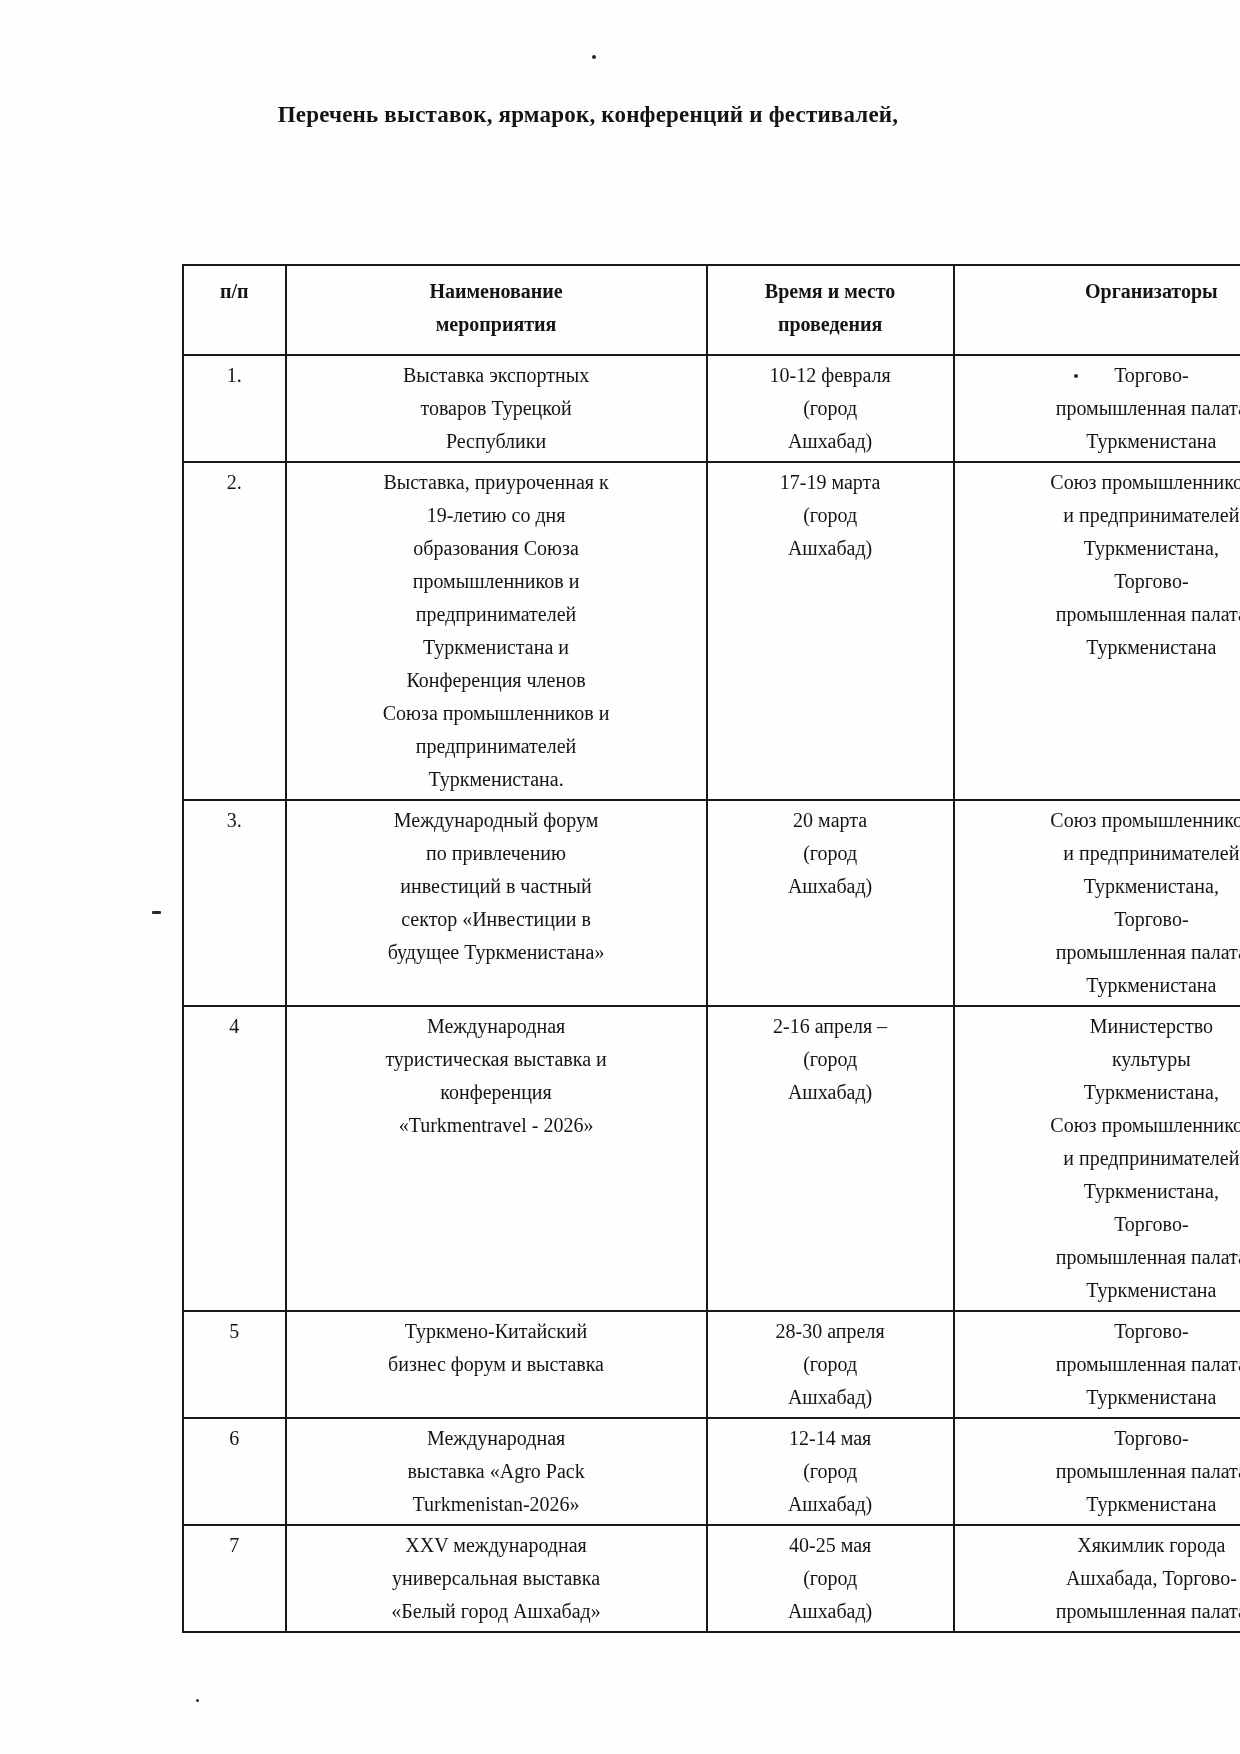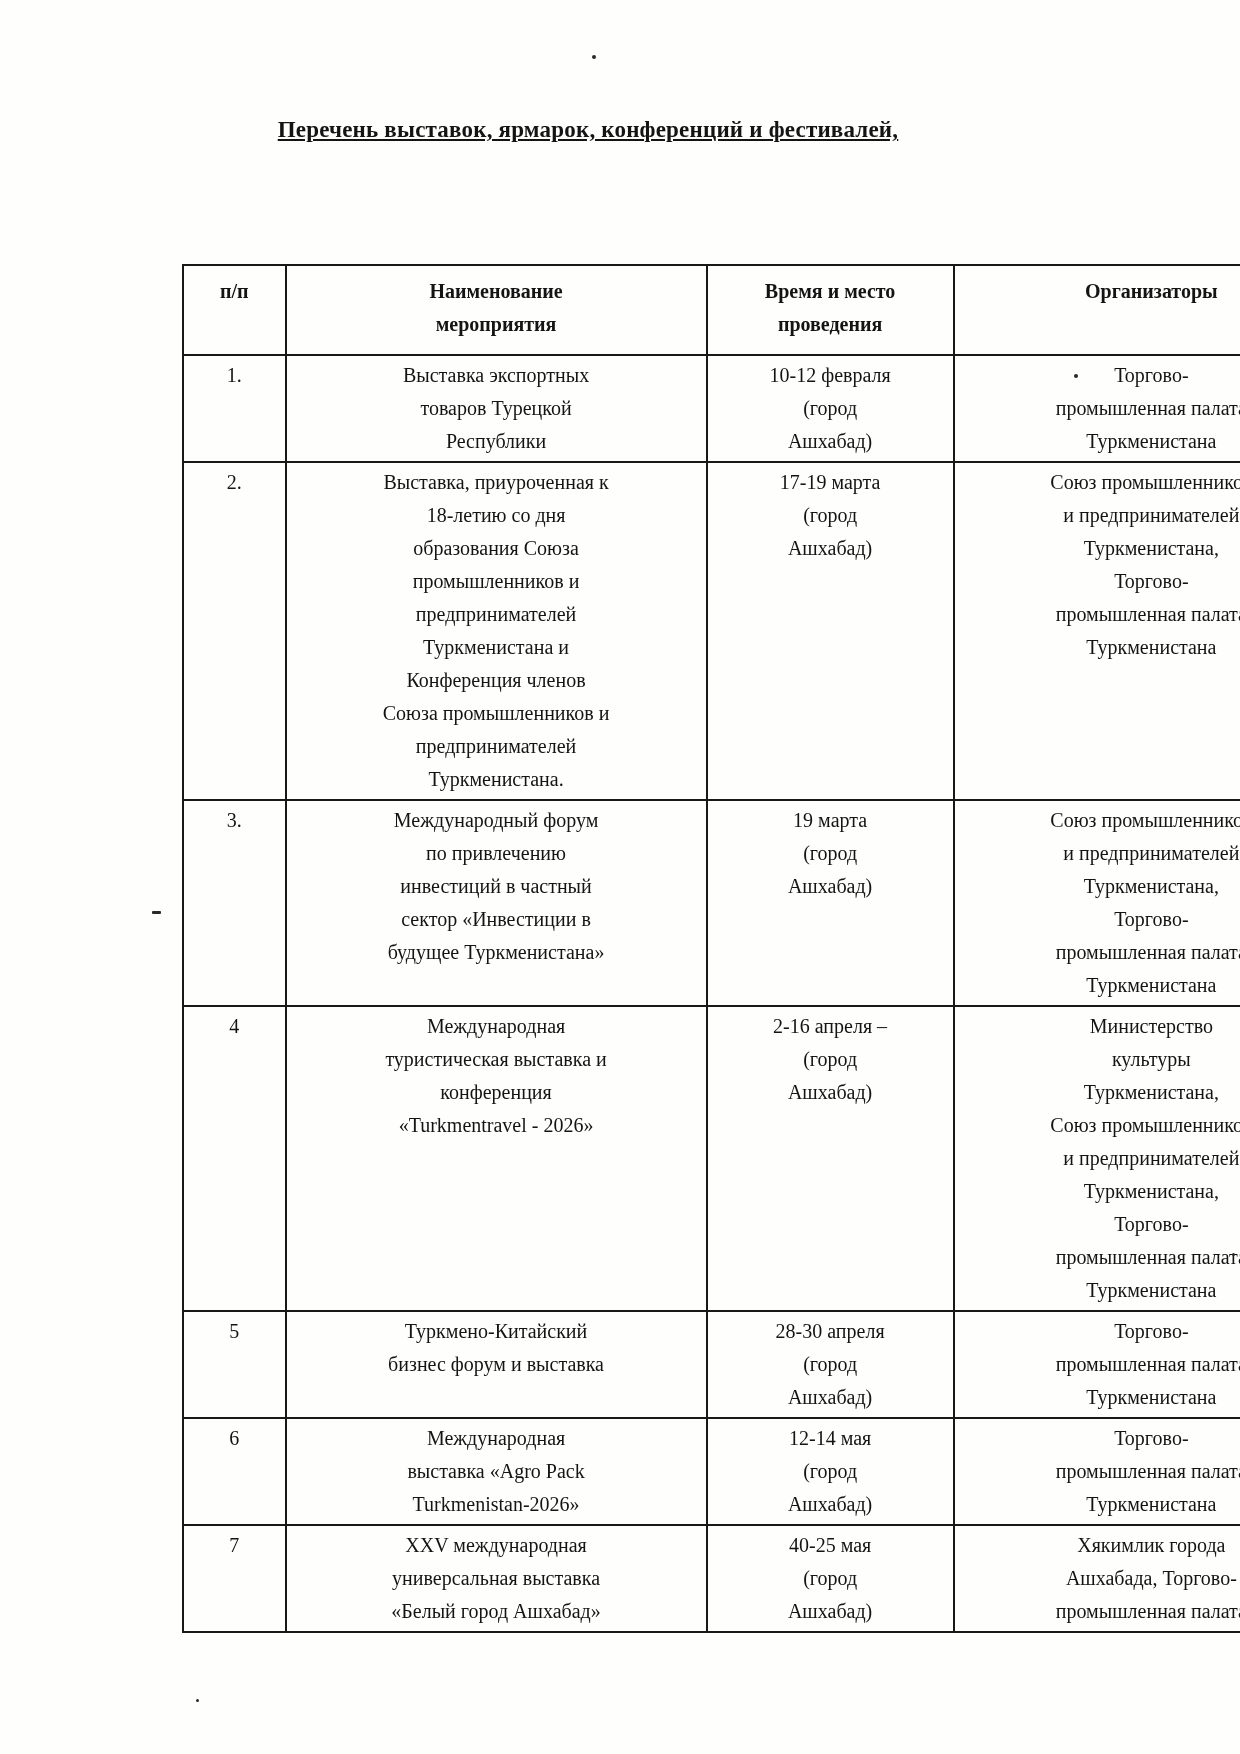--- a/index.html
+++ b/index.html
@@ -5,25 +5,24 @@
   html,body{margin:0;padding:0;background:#ffffff;}
   .page{
     position:relative;
     width:1240px;height:1754px;
     background:#fefefd;
     font-family:"Liberation Serif", serif;
     color:#141414;
     overflow:hidden;
   }
   .title{
-    position:absolute;left:170px;top:111px;width:836px;
+    position:absolute;left:170px;top:96px;width:836px;
     text-align:center;font-weight:bold;
     font-size:23px;line-height:37px;
     letter-spacing:0.2px;
-    text-decoration:underline;
   }
   .doc-table{
     position:absolute;left:150px;top:264px;width:1168px;
     border-collapse:collapse;table-layout:fixed;margin-left:32px;
   }
   .doc-table th,.doc-table td{
     border:2px solid #181818;
     vertical-align:top;
     text-align:center;
     font-size:20px;line-height:33px;
@@ -79,21 +78,21 @@
         <td>10-12 февраля
 (город
 Ашхабад)</td>
         <td>Торгово-
 промышленная палата
 Туркменистана</td>
       </tr>
       <tr>
         <td>2.</td>
         <td>Выставка, приуроченная к
-18-летию со дня
+19-летию со дня
 образования Союза
 промышленников и
 предпринимателей
 Туркменистана  и
 Конференция членов
 Союза промышленников и
 предпринимателей
 Туркменистана.</td>
         <td>17-19 марта
 (город
@@ -105,21 +104,21 @@
 промышленная палата
 Туркменистана</td>
       </tr>
       <tr>
         <td>3.</td>
         <td>Международный форум
 по привлечению
 инвестиций в частный
 сектор «Инвестиции в
 будущее Туркменистана»</td>
-        <td>19 марта
+        <td>20 марта
 (город
 Ашхабад)</td>
         <td>Союз промышленников
 и предпринимателей
 Туркменистана,
 Торгово-
 промышленная палата
 Туркменистана</td>
       </tr>
       <tr>

